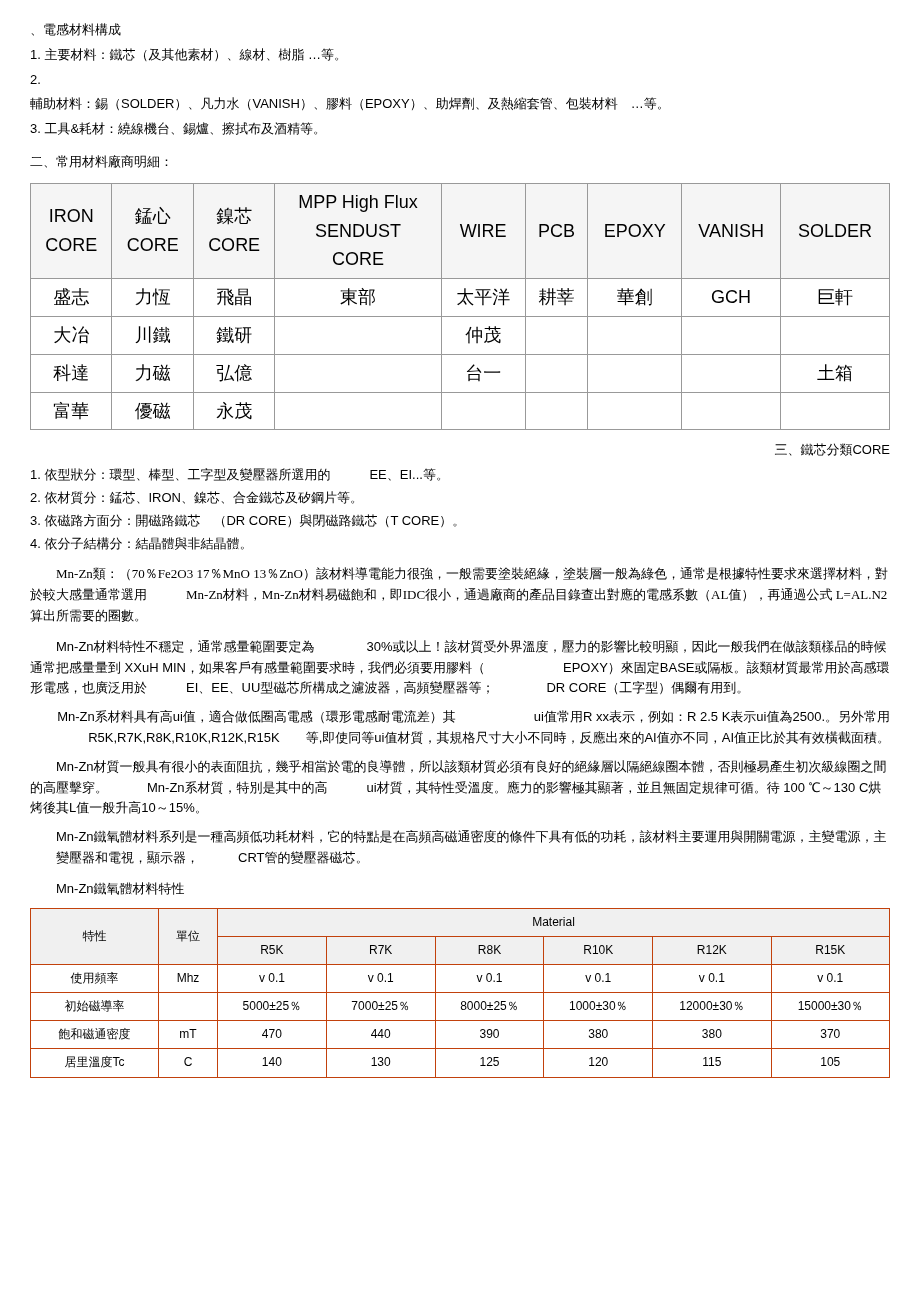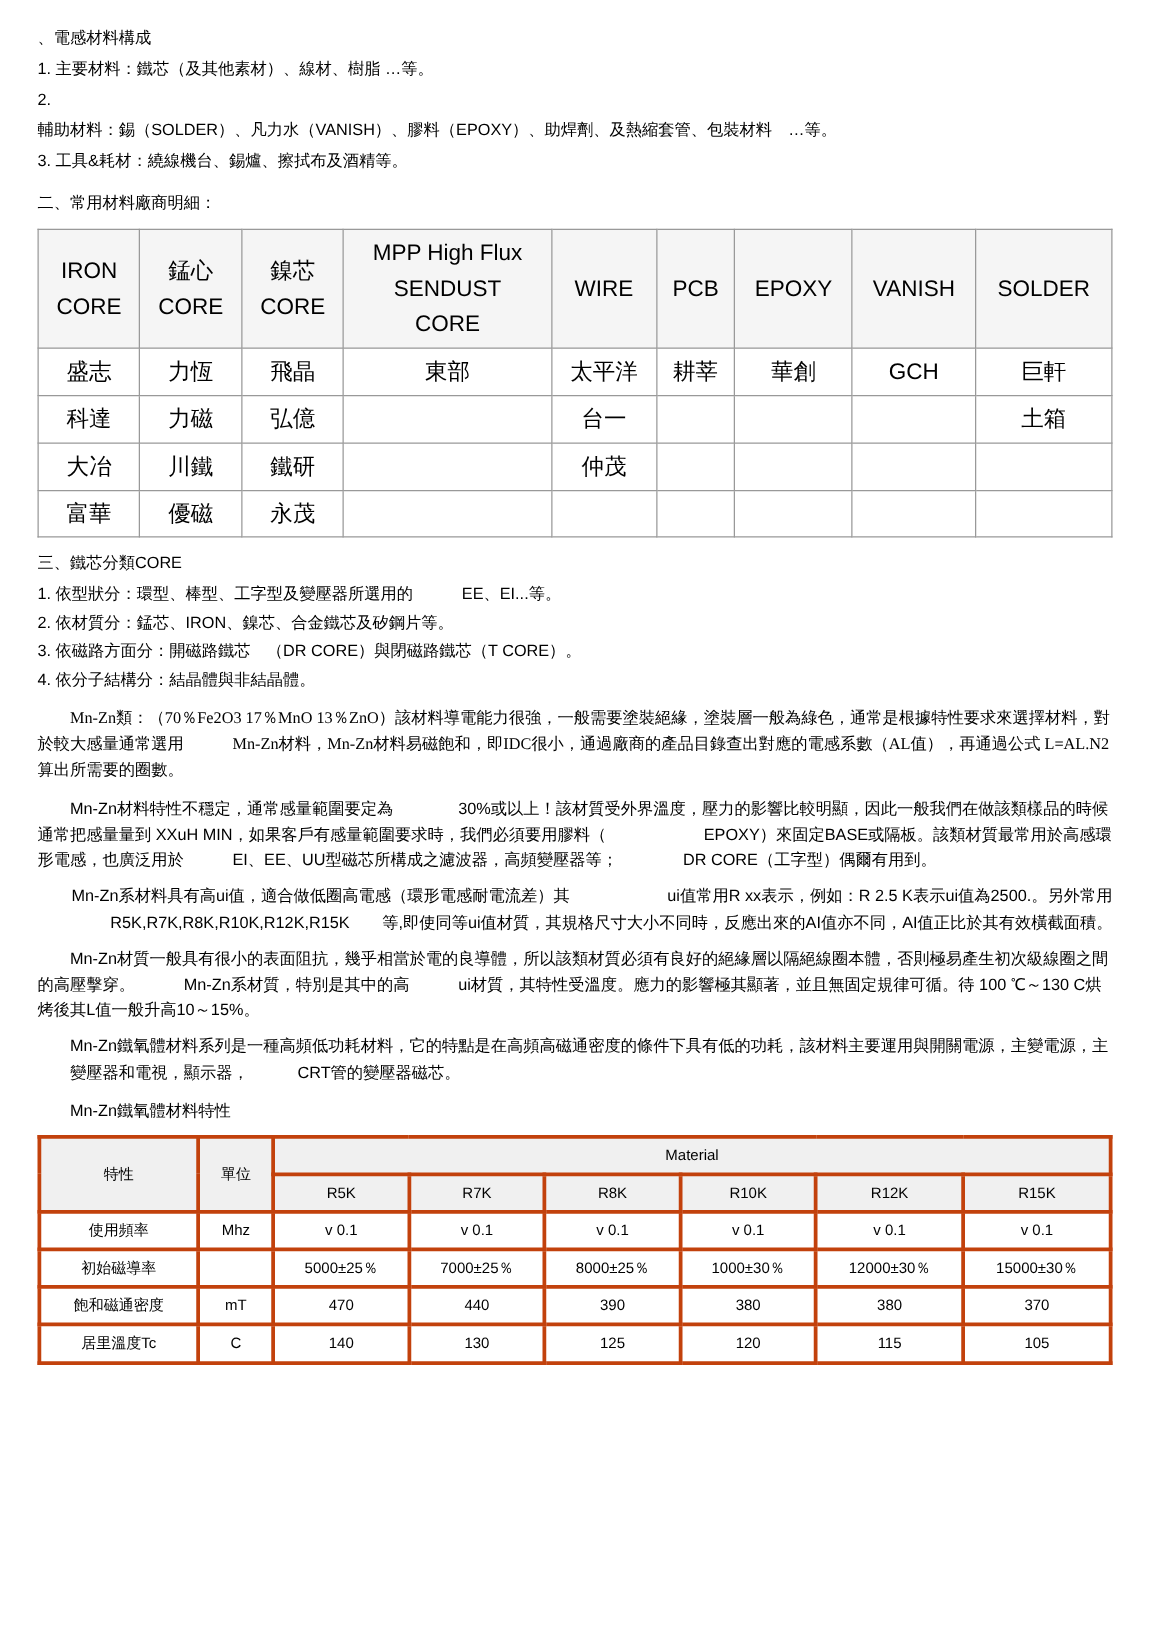--- a/index.html
+++ b/index.html
@@ -33,21 +33,21 @@
     }
 
     
     table.props-table {
       border-collapse: collapse;
       width: 100%;
       margin: 8px 0;
       font-size: 12px;
     }
     table.props-table th, table.props-table td {
-      border: 3px solid #c2410c;
+      border: 1px solid #c2410c;
       padding: 4px 8px;
       text-align: center;
       vertical-align: middle;
     }
     table.props-table th {
       background: #f0f0f0;
       font-weight: normal;
     }
     table.props-table td.label-col {
       text-align: center;
@@ -86,56 +86,56 @@
         <td>力恆</td>
         <td>飛晶</td>
         <td>東部</td>
         <td>太平洋</td>
         <td>耕莘</td>
         <td>華創</td>
         <td>GCH</td>
         <td>巨軒</td>
       </tr>
       <tr>
+        <td>大冶</td>
+        <td>川鐵</td>
+        <td>鐵研</td>
+        <td></td>
+        <td>仲茂</td>
+        <td></td>
+        <td></td>
+        <td></td>
+        <td></td>
+      </tr>
+      <tr>
         <td>科達</td>
         <td>力磁</td>
         <td>弘億</td>
         <td></td>
         <td>台一</td>
         <td></td>
         <td></td>
         <td></td>
         <td>土箱</td>
       </tr>
       <tr>
-        <td>大冶</td>
-        <td>川鐵</td>
-        <td>鐵研</td>
-        <td></td>
-        <td>仲茂</td>
-        <td></td>
-        <td></td>
-        <td></td>
-        <td></td>
-      </tr>
-      <tr>
         <td>富華</td>
         <td>優磁</td>
         <td>永茂</td>
         <td></td>
         <td></td>
         <td></td>
         <td></td>
         <td></td>
         <td></td>
       </tr>
     </tbody>
 </table>
 
-<p style="margin-top:10px;">三、鐵芯分類CORE</p>
+<p style="margin-top:10px;text-align:right;">三、鐵芯分類CORE</p>
 
 <div id="section3-items">
     <p style="margin: 2px 0px;">1. 依型狀分：環型、棒型、工字型及變壓器所選用的　　　EE、EI...等。</p>
     <p style="margin: 2px 0px;">2. 依材質分：錳芯、IRON、鎳芯、合金鐵芯及矽鋼片等。</p>
     <p style="margin: 2px 0px;">3. 依磁路方面分：開磁路鐵芯　（DR CORE）與閉磁路鐵芯（T CORE）。</p>
     <p style="margin: 2px 0px;">4. 依分子結構分：結晶體與非結晶體。</p>
   </div>
 
 <p style="margin:10px 0; text-indent:2em;font-family:Liberation Serif, serif;">Mn-Zn類：（70％Fe2O3 17％MnO 13％ZnO）該材料導電能力很強，一般需要塗裝絕緣，塗裝層一般為綠色，通常是根據特性要求來選擇材料，對於較大感量通常選用　　　Mn-Zn材料，Mn-Zn材料易磁飽和，即IDC很小，通過廠商的產品目錄查出對應的電感系數（AL值），再通過公式 L=AL.N2算出所需要的圈數。</p>
 <p style="margin:8px 0; text-indent:2em;">Mn-Zn材料特性不穩定，通常感量範圍要定為　　　　30%或以上！該材質受外界溫度，壓力的影響比較明顯，因此一般我們在做該類樣品的時候通常把感量量到 XXuH MIN，如果客戶有感量範圍要求時，我們必須要用膠料（　　　　　　EPOXY）來固定BASE或隔板。該類材質最常用於高感環形電感，也廣泛用於　　　EI、EE、UU型磁芯所構成之濾波器，高頻變壓器等；　　　　DR CORE（工字型）偶爾有用到。</p>

